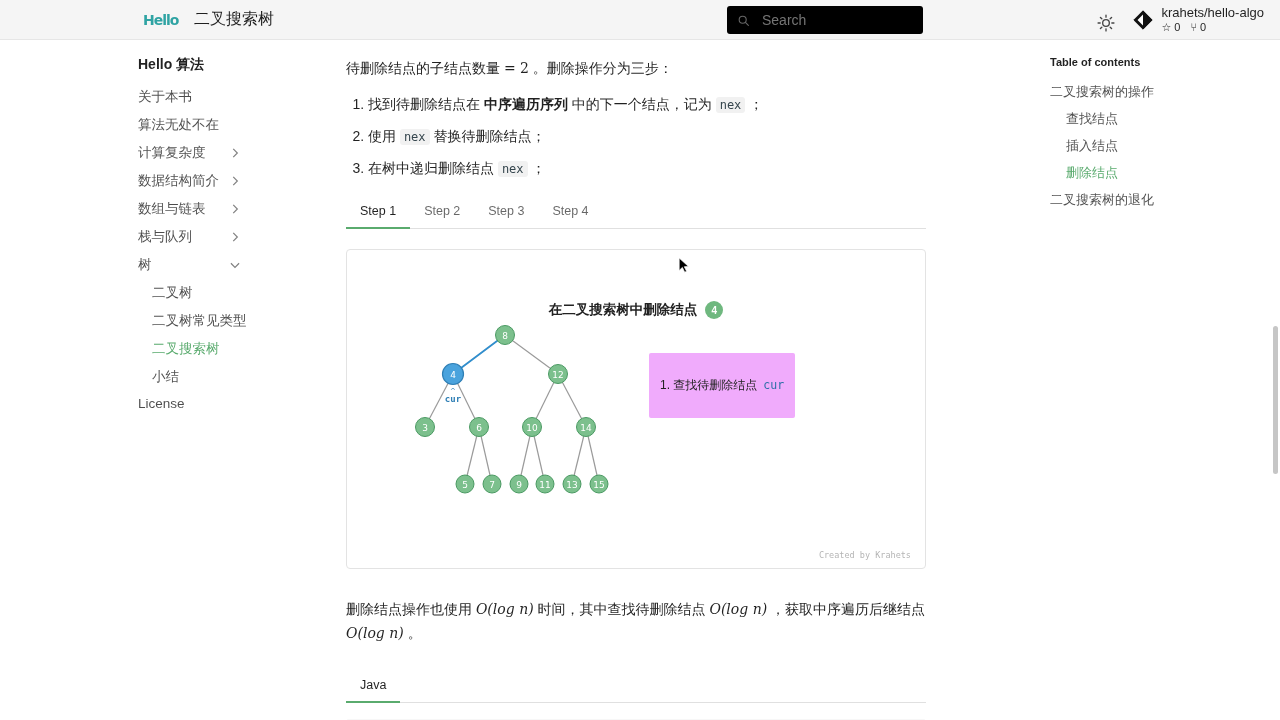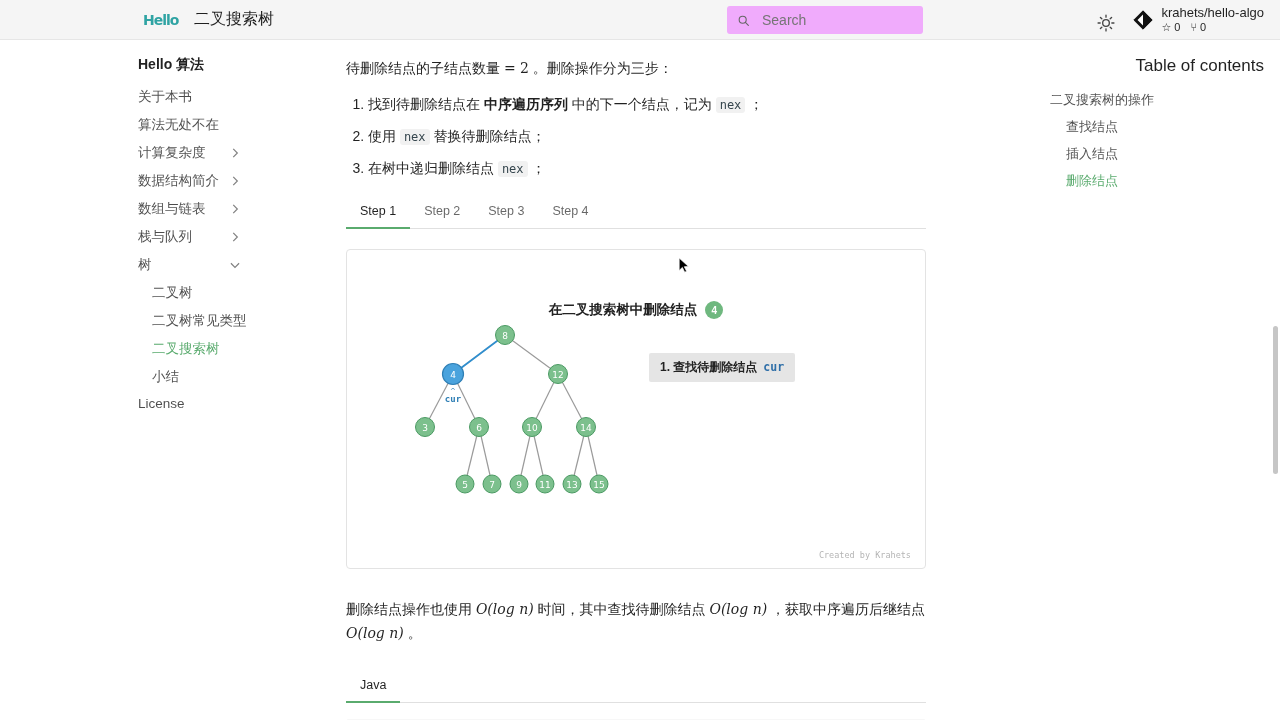--- a/index.html
+++ b/index.html
@@ -46,21 +46,21 @@
     gap: 14px;
   }
   .theme-toggle {
     width: 24px; height: 24px;
     display: flex; align-items: center; justify-content: center;
     cursor: pointer;
   }
   .searchbox {
     width: 196px;
     height: 28px;
-    background: #f0abfc;
+    background: #000000;
     border-radius: 3px;
     display: flex;
     align-items: center;
     padding: 0 10px;
     gap: 10px;
     position: absolute;
     left: 727px;
     top: 6px;
     width: 196px;
   }
@@ -208,25 +208,25 @@
     background: #6fb87f;
     color: #fff;
     font-size: 10px;
     vertical-align: middle;
     margin-left: 8px;
   }
   .callout {
     position: absolute;
     left: 302px;
     top: 103px;
-    background: #e5e5e5;
-    padding: 6px 11px;
+    background: #f0abfc;
+    padding: 24px 11px;
     border-radius: 2px;
     font-size: 12px;
-    font-weight: bold;
+    font-weight: normal;
     color: #222;
   }
   .callout code {
     font-family: "DejaVu Sans Mono", monospace;
     color: #2f6fa8;
     font-size: 11.5px;
     margin-left: 6px;
   }
   .credit {
     position: absolute;
@@ -253,25 +253,24 @@
     overflow: hidden;
   }
 
   
   .toc {
     width: 230px;
     padding: 16px 16px 0 0;
     flex-shrink: 0;
   }
   .toc-title {
-    font-weight: normal;
-    font-size: 17px;
+    font-weight: bold;
+    font-size: 11px;
     margin-bottom: 10px;
     color: #000000de;
-    text-align: right;
   }
   .toc-item {
     font-size: 13px;
     color: #000000b3;
     padding: 4.5px 0;
     cursor: pointer;
   }
   .toc-item.lvl2 { padding-left: 16px; }
   .toc-item.active { color: #5aab6e; }
 
@@ -552,16 +551,17 @@
       <polygon points="0,0 0,14 3.6,10.6 6.2,16 8.4,15 5.8,9.8 10.5,9.6" fill="#000" stroke="#fff" stroke-width="0.8"></polygon>
     </svg>
   </main>
 
   <aside class="toc">
     <div class="toc-title">Table of contents</div>
     <div class="toc-item">二叉搜索树的操作</div>
     <div class="toc-item lvl2">查找结点</div>
     <div class="toc-item lvl2">插入结点</div>
     <div class="toc-item lvl2 active">删除结点</div>
+    <div class="toc-item">二叉搜索树的退化</div>
   </aside>
 
   <div class="scrollbar"></div>
 </div>
 
 </body></html>

